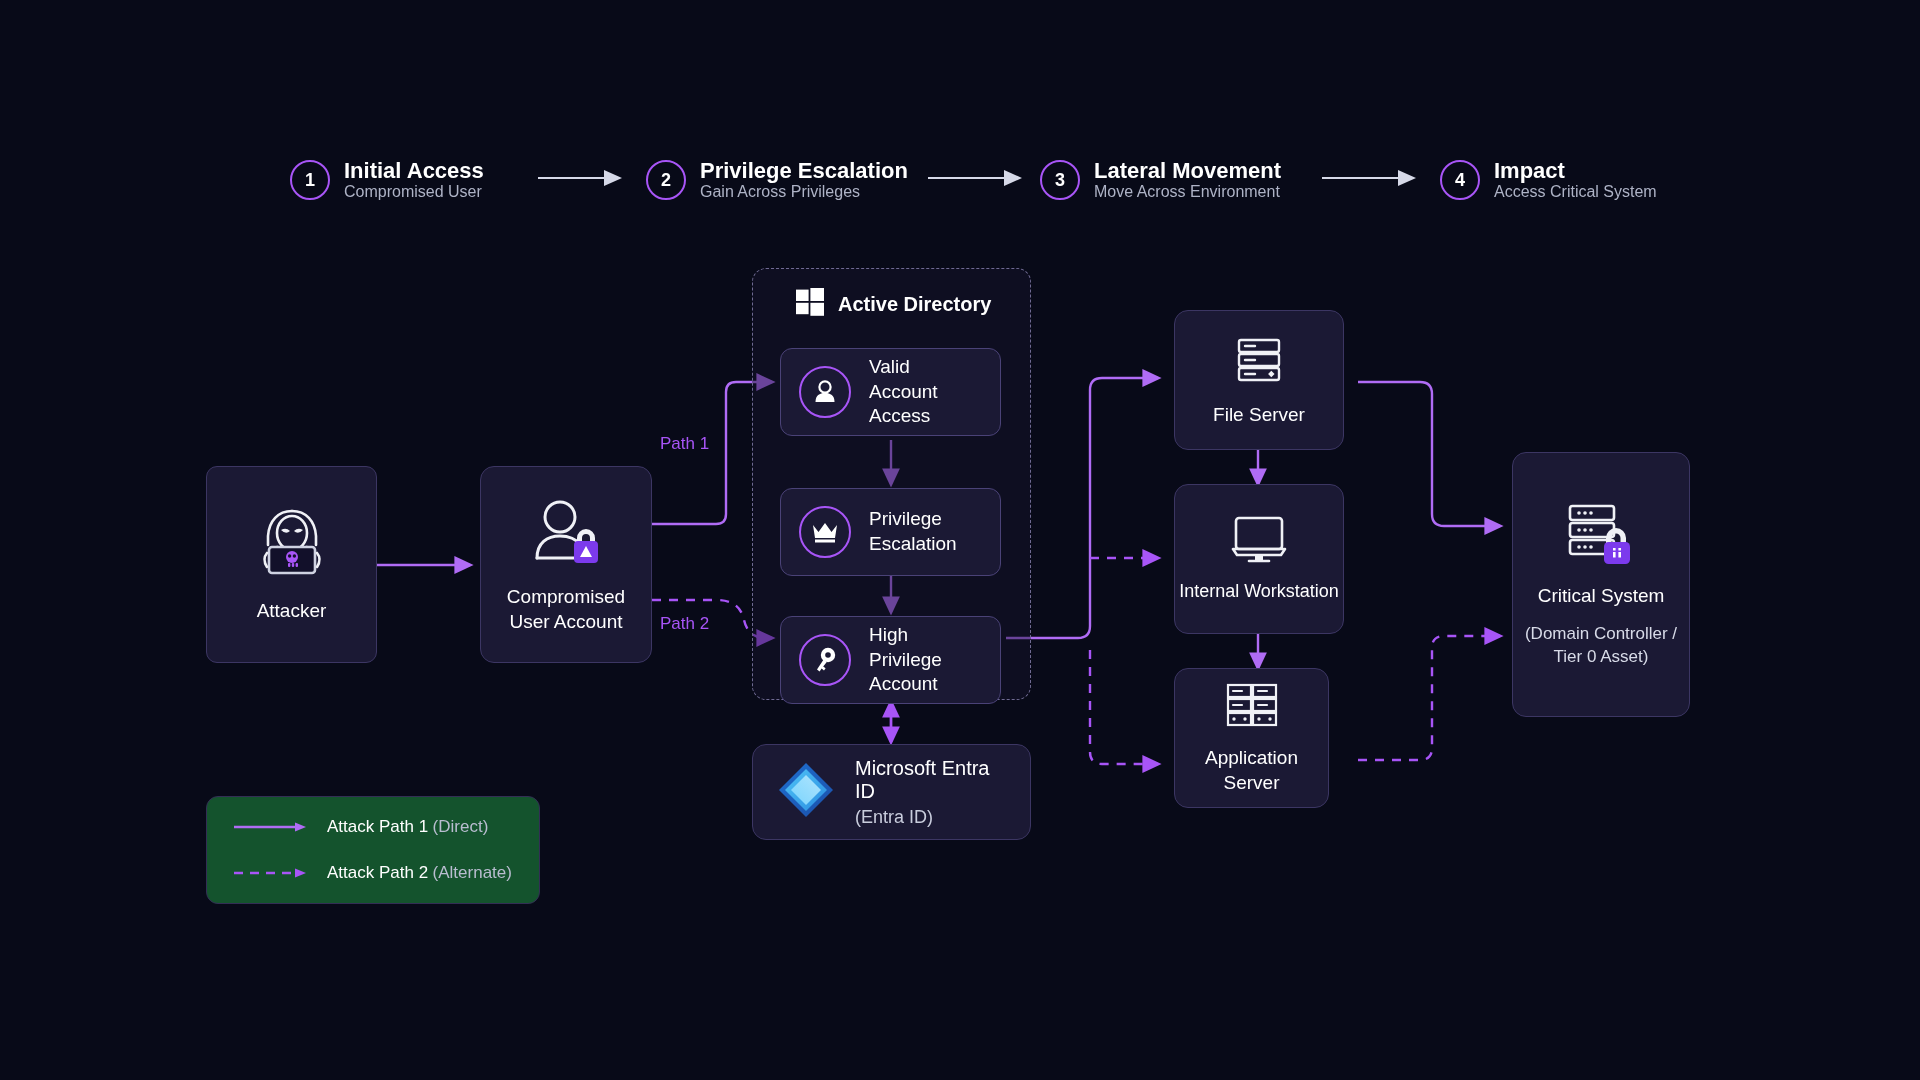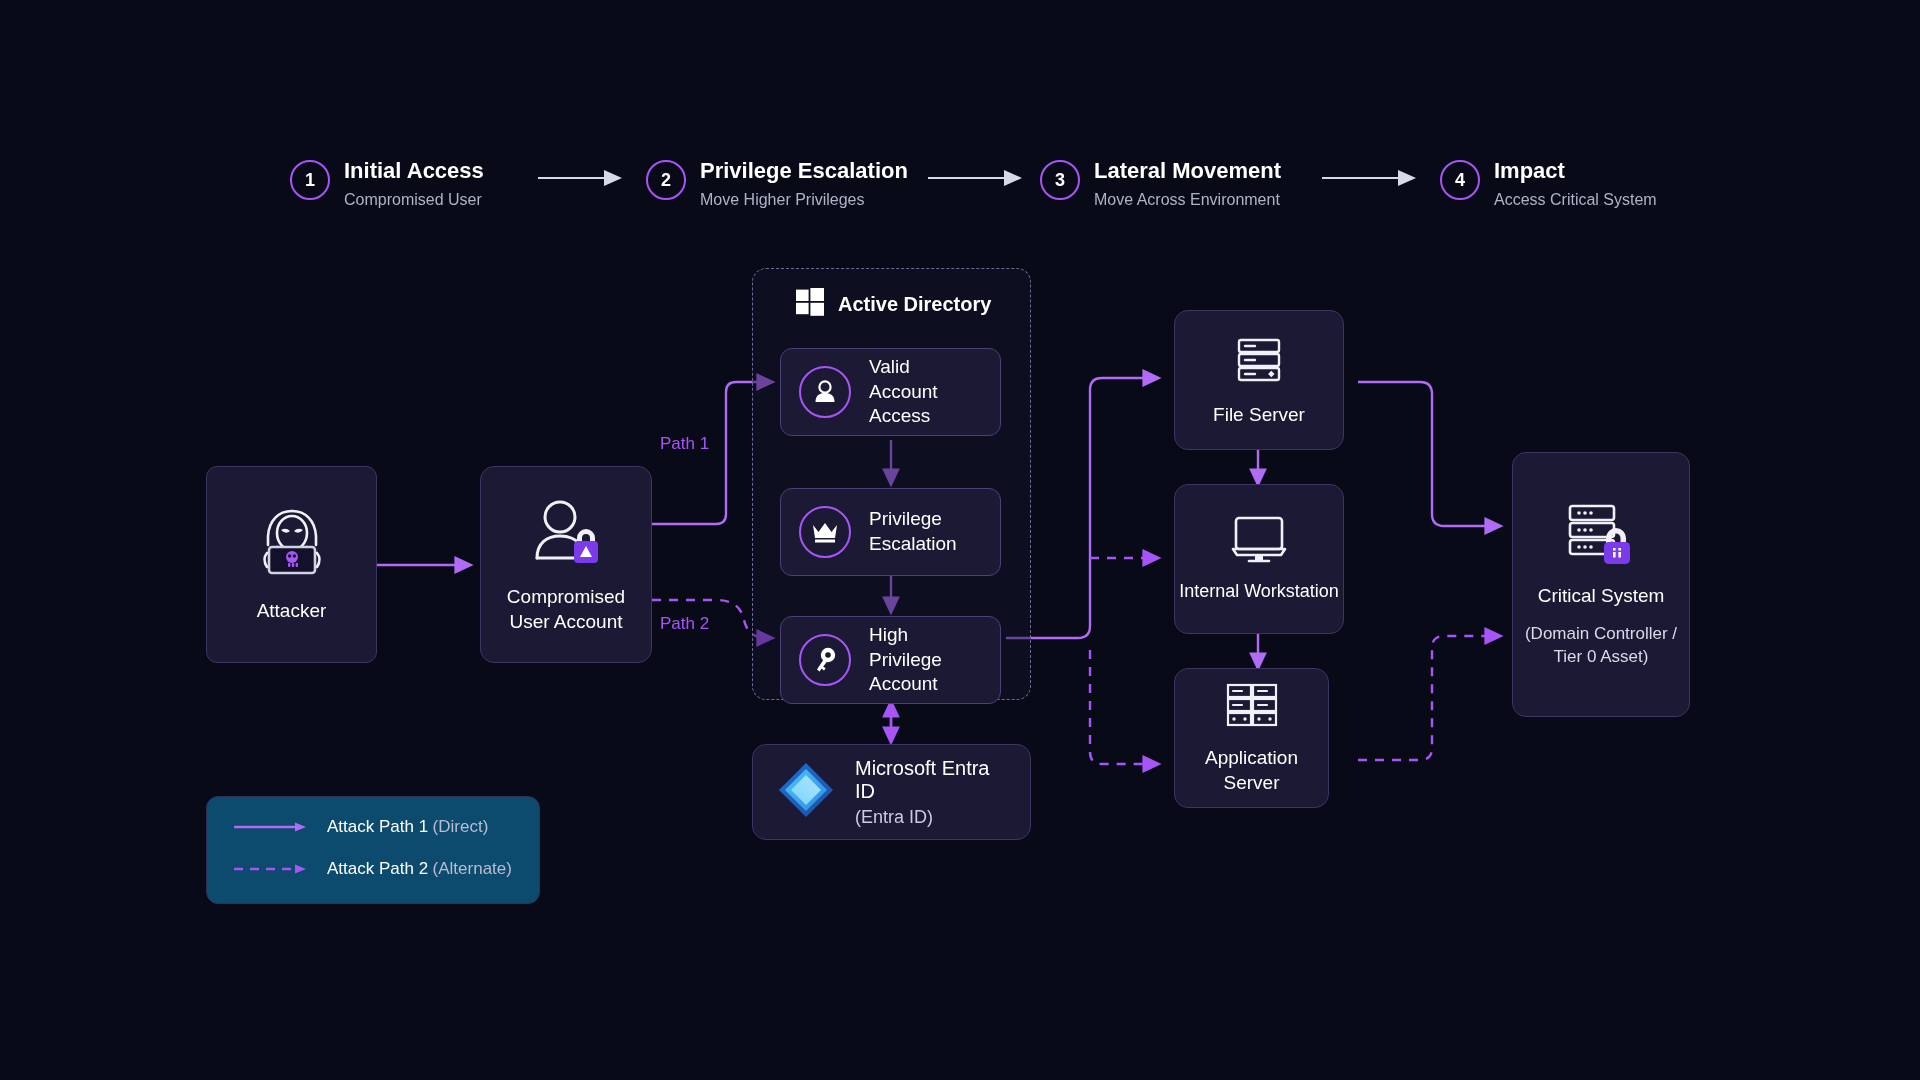--- a/index.html
+++ b/index.html
@@ -15,21 +15,21 @@
 
   
   .phase { position: absolute; display: flex; align-items: flex-start; gap: 14px; }
   .phase-num {
     width: 40px; height: 40px; border-radius: 50%;
     border: 2px solid #a855f7; color: #ffffff;
     display: flex; align-items: center; justify-content: center;
     font-size: 18px; font-weight: 600; flex: 0 0 auto; margin-top: 2px;
   }
   .phase-title { color: #ffffff; font-size: 22px; font-weight: 700; white-space: nowrap; line-height: 1.15; }
-  .phase-sub { color: #aeb3c6; font-size: 16px; white-space: nowrap; margin-top: 8px; }
+  .phase-sub { color: #aeb3c6; font-size: 16px; white-space: nowrap; }
 
   
   .card {
     position: absolute;
     background: #1b1934;
     border: 1px solid #3c3663;
     border-radius: 14px;
     display: flex; flex-direction: column;
     align-items: center; justify-content: center;
     color: #ffffff;
@@ -66,22 +66,22 @@
   .entra { position: absolute; background: #1b1934; border: 1px solid #3c3663; border-radius: 14px;
            display: flex; align-items: center; gap: 20px; padding: 0 24px; }
   .entra-t1 { color: #ffffff; font-size: 20px; font-weight: 500; }
   .entra-t2 { color: #c9cddd; font-size: 18px; margin-top: 4px; }
 
   
   .path-label { position: absolute; color: #a855f7; font-size: 17px; }
 
   
   .legend {
-    position: absolute; background: #0c4a6e; border: 1px solid #332e55; border-radius: 12px;
-    padding: 20px 26px; display: flex; flex-direction: column; gap: 22px;
+    position: absolute; background: #14532d; border: 1px solid #332e55; border-radius: 12px;
+    padding: 20px 26px; display: flex; flex-direction: column; gap: 22px; justify-content: space-between;
   }
   .legend-row { display: flex; align-items: center; gap: 16px; }
   .legend-main { color: #ffffff; font-size: 17px; }
   .legend-paren { color: #b9bdd0; font-size: 17px; }
   .icon { display: block; }
 </style>
 </head>
 <body>
 
 <div id="stage">
@@ -153,21 +153,21 @@
     <div class="phase-num">1</div>
     <div>
       <div class="phase-title">Initial Access</div>
       <div class="phase-sub">Compromised User</div>
     </div>
   </div>
   <div class="phase" style="left:646px; top:158px;">
     <div class="phase-num">2</div>
     <div>
       <div class="phase-title">Privilege Escalation</div>
-      <div class="phase-sub">Move Higher Privileges</div>
+      <div class="phase-sub">Gain Across Privileges</div>
     </div>
   </div>
   <div class="phase" style="left:1040px; top:158px;">
     <div class="phase-num">3</div>
     <div>
       <div class="phase-title">Lateral Movement</div>
       <div class="phase-sub">Move Across Environment</div>
     </div>
   </div>
   <div class="phase" style="left:1440px; top:158px;">

